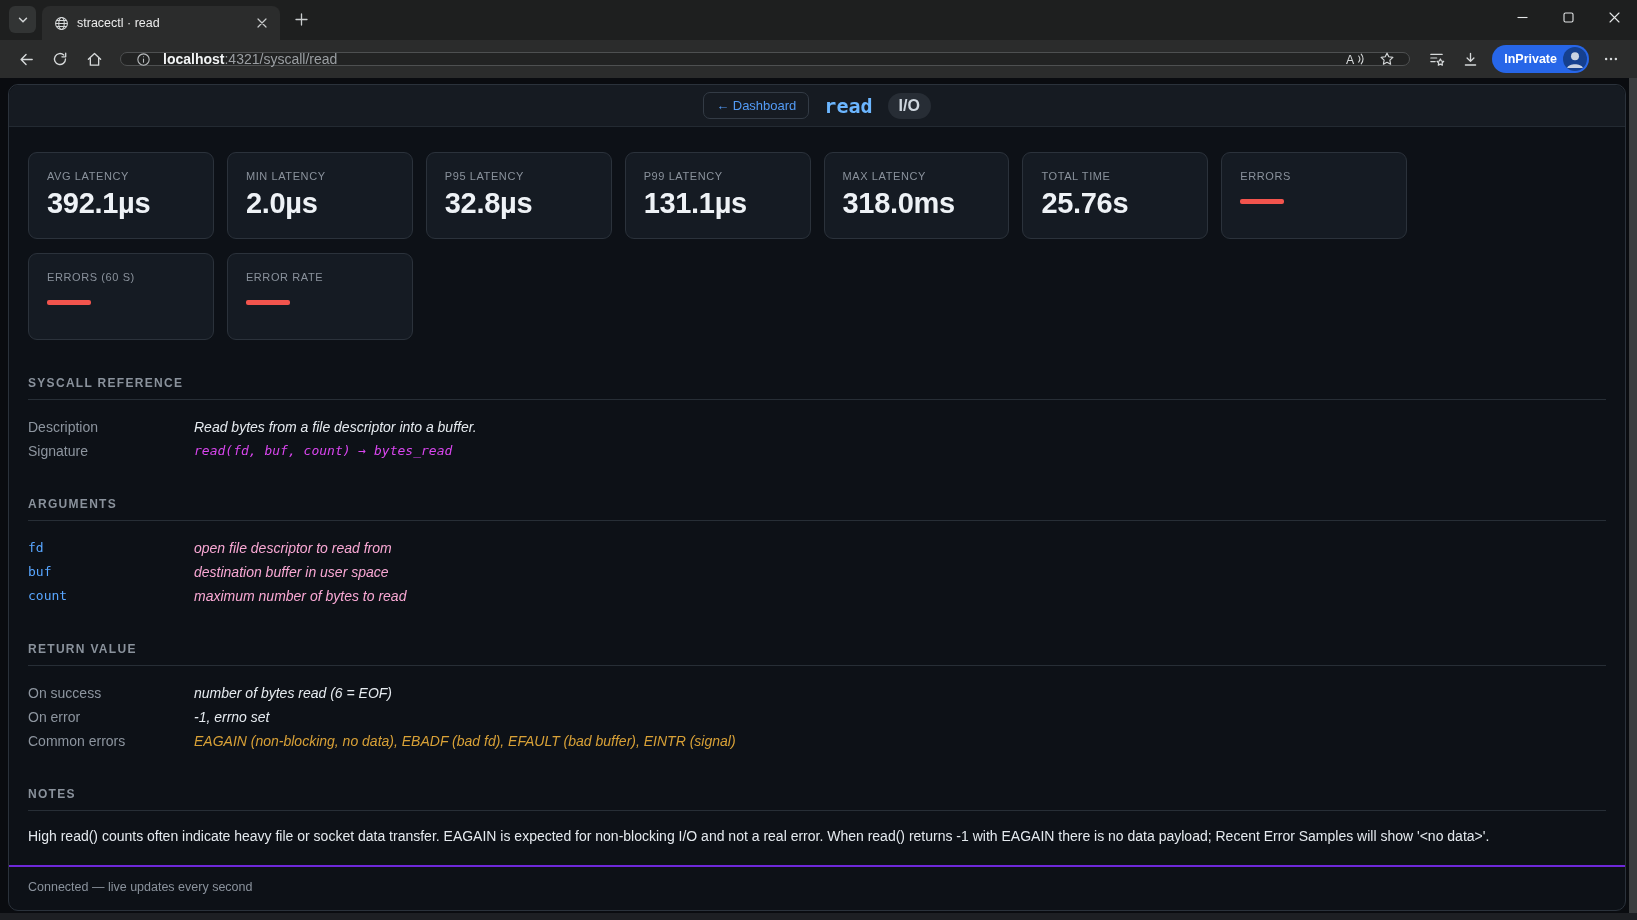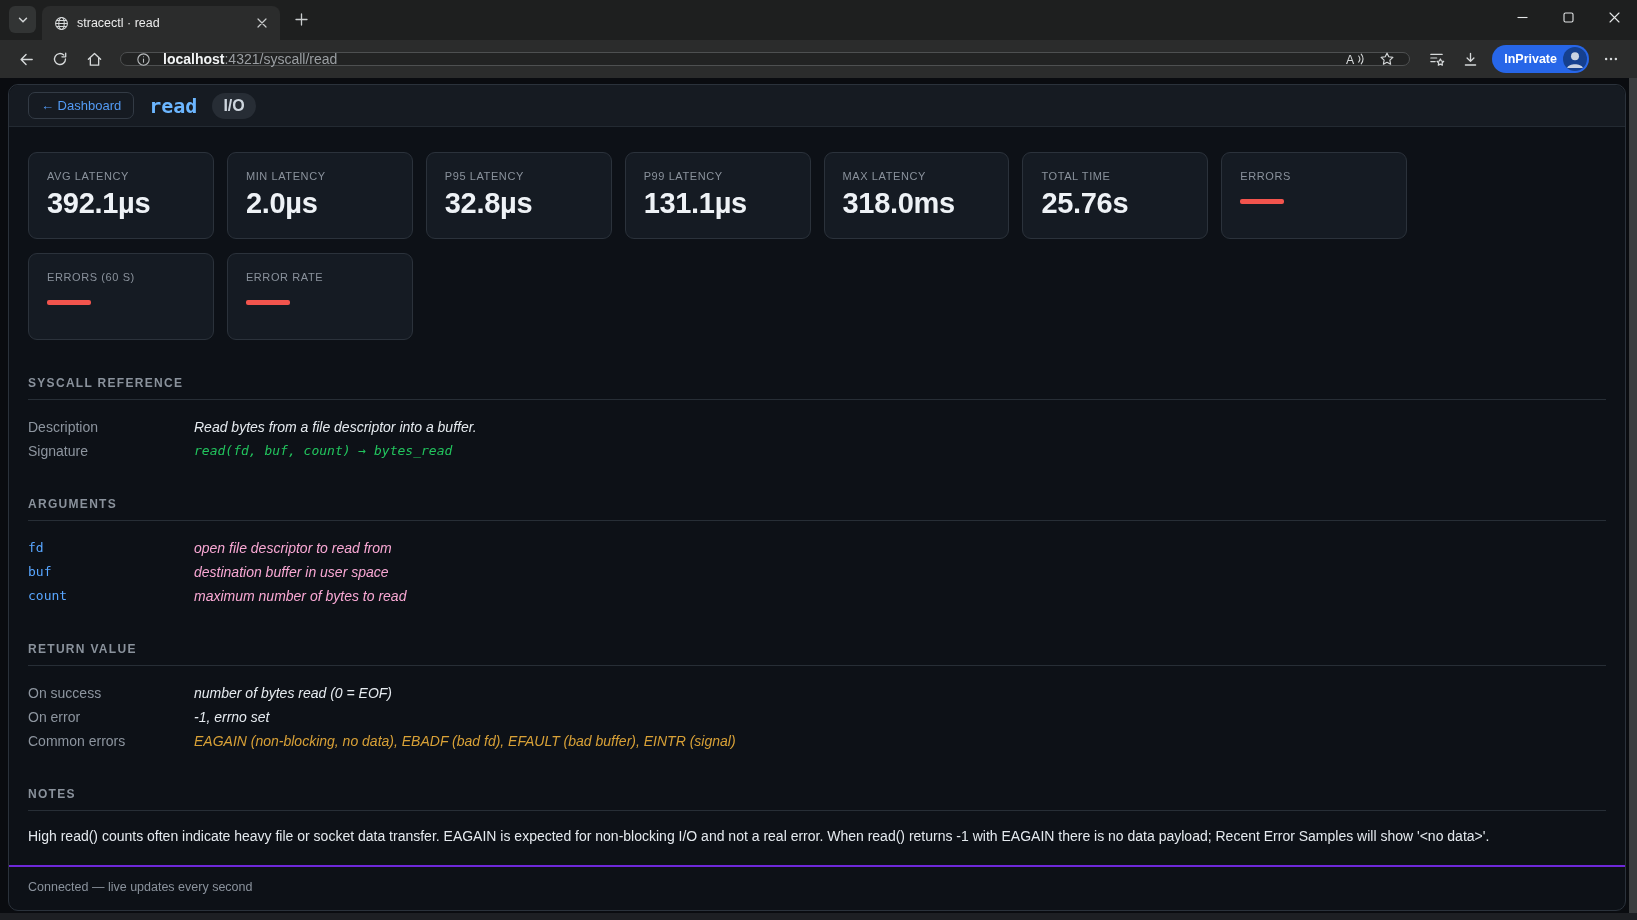--- a/index.html
+++ b/index.html
@@ -37,21 +37,21 @@
     display:flex; align-items:center; justify-content:center; }
 
   
   .viewport { position:relative; flex:1; background:#0a0c10; }
   .page { position:absolute; left:8px; right:11px; top:6px; bottom:9px; background:#0d1117;
     border:1px solid #2b323b; border-radius:10px; display:flex; flex-direction:column; overflow:hidden; }
   .scrollbar { position:absolute; right:0; top:0; bottom:7px; width:8px; background:#3b3d3f; cursor:pointer; }
   .window-edge { position:absolute; left:0; right:0; bottom:0; height:7px; background:#1d1f23; }
 
   .page-header { flex:0 0 auto; height:42px; background:#161b22; border-bottom:1px solid #232a32;
-    border-radius:10px 10px 0 0; display:flex; align-items:center; padding:0 19px; gap:15px; }
+    border-radius:10px 10px 0 0; display:flex; align-items:center; padding:0 19px; gap:15px;justify-content:center; }
   .back-btn { background:transparent; border:1px solid #333b45; border-radius:7px; color:#539bf5;
     font-size:13px; padding:5px 12px; cursor:pointer; font-family:"Liberation Sans", sans-serif; }
   .page-title { font-family:"DejaVu Sans Mono", monospace; font-weight:bold; font-size:20px; color:#6cb6ff; }
   .category-badge { background:#272d35; color:#ced6de; font-size:16px; font-weight:600;
     border-radius:999px; padding:4px 11px; }
 
   .content { flex:1 1 auto; padding:25px 19px 0 19px; overflow:hidden; }
   .cards { display:grid; grid-template-columns:repeat(8, 1fr); gap:13px; }
   .cards + .cards { margin-top:14px; }
   .card { background:#151b23; border:1px solid #2b323b; border-radius:9px; height:87px; padding:17px 18px 0 18px; }
@@ -61,21 +61,21 @@
 
   .section { margin-top:34px; }
   .section:first-of-type { margin-top:36px; }
   .section-title { color:#8a929c; font-size:12px; font-weight:bold; letter-spacing:1.3px;
     padding-bottom:9px; border-bottom:1px solid #272e36; }
   .section-body { padding-top:15px; }
   .def-row { display:flex; line-height:24px; }
   .def-label { width:166px; flex:0 0 auto; color:#8d959f; font-size:14px; }
   .def-label--code { font-family:"DejaVu Sans Mono", monospace; color:#58a6ff; font-size:13px; }
   .def-value { color:#e6ebf0; font-size:14px;font-style:italic; }
-  .def-value--code { font-family:"DejaVu Sans Mono", monospace; color:#22c55e; font-size:13px; }
+  .def-value--code { font-family:"DejaVu Sans Mono", monospace; color:#d946ef; font-size:13px; }
   .def-value--muted { color:#f9a8d4; }
   .def-value--warn { color:#d8a137; }
   .notes-text { color:#e4e9ee; font-size:14px; line-height:1.5; }
 
   .page-footer { flex:0 0 auto; margin-top:auto; border-top:2px solid #6d28d9; padding:10px 19px 15px 19px; }
   .footer-status { color:#8a929c; font-size:12.5px; }
 
   svg { display:block; }
 </style>
 </head>
@@ -299,21 +299,21 @@
     <div class="def-value def-value--muted">maximum number of bytes to read</div>
   </div>
 </div>
   </section>
 
   <section class="section">
     <h3 class="section-title">RETURN VALUE</h3>
     <div class="section-body">
   <div class="def-row">
     <div class="def-label">On success</div>
-    <div class="def-value">number of bytes read (0 = EOF)</div>
+    <div class="def-value">number of bytes read (6 = EOF)</div>
   </div>
 
   <div class="def-row">
     <div class="def-label">On error</div>
     <div class="def-value">-1, errno set</div>
   </div>
 
   <div class="def-row">
     <div class="def-label">Common errors</div>
     <div class="def-value def-value--warn">EAGAIN (non-blocking, no data), EBADF (bad fd), EFAULT (bad buffer), EINTR (signal)</div>

